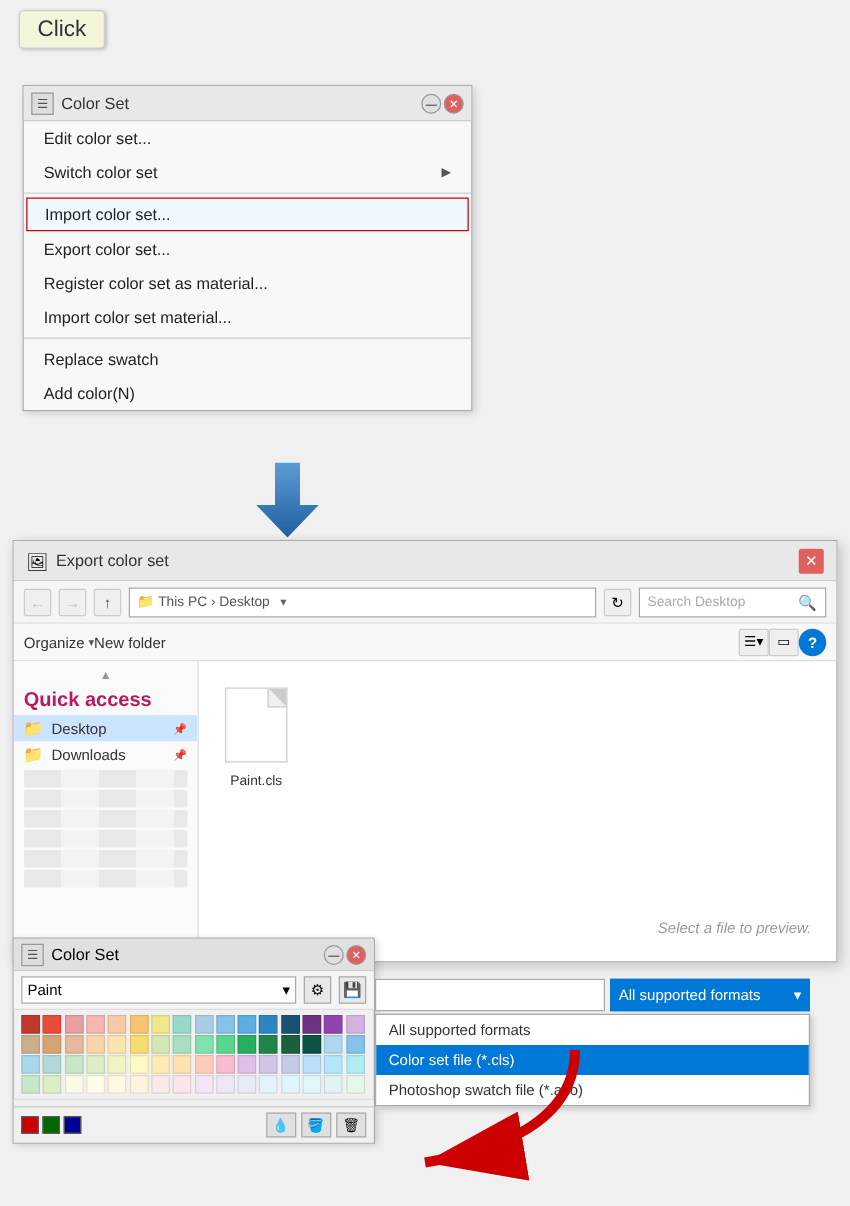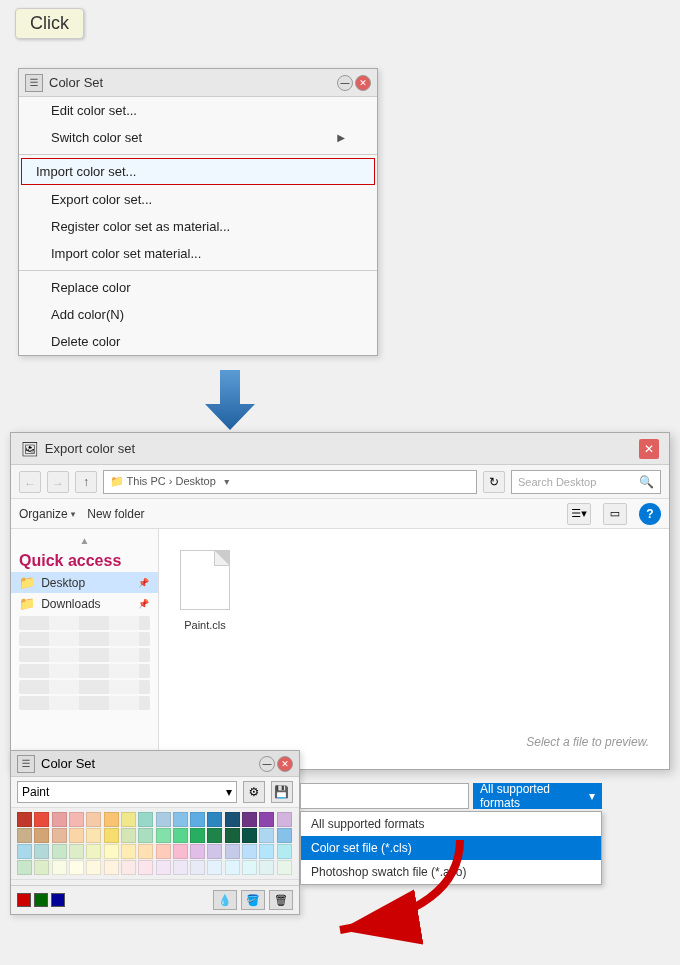--- a/index.html
+++ b/index.html
@@ -81,21 +81,21 @@
       display: flex;
       align-items: center;
       justify-content: center;
       font-size: 9px;
       cursor: pointer;
       background: #e0e0e0;
     }
     .header-btn.close { background: #e06060; color: white; }
 
     .menu-item {
-      padding: 6px 32px;
+      padding: 6px 16px;
       cursor: pointer;
       color: #222;
       white-space: nowrap;
       display: flex;
       align-items: center;
       justify-content: space-between;
     }
     .menu-item.highlighted {
       border: 1.5px solid #cc0000;
       background: #f0f8ff;
@@ -225,21 +225,20 @@
       font-size: 12px;
       color: #999;
     }
 
     .dialog-toolbar {
       background: #f8f8f8;
       border-bottom: 1px solid #ddd;
       padding: 4px 8px;
       display: flex;
       align-items: center;
-      gap: 12px;
       height: 30px;
     }
     .toolbar-btn {
       font-size: 12px;
       color: #333;
       cursor: pointer;
       background: none;
       border: none;
       display: flex;
       align-items: center;
@@ -469,21 +468,21 @@
       justify-content: center;
       font-size: 11px;
       cursor: pointer;
     }
 
     
     .format-dropdown-area {
       position: absolute;
       top: 783px;
       left: 300px;
-      width: 302px;
+      width: 348px;
       z-index: 7;
     }
     .format-main-row {
       display: flex;
       gap: 4px;
       margin-bottom: 2px;
     }
     .format-filename-input {
       flex: 1;
       height: 26px;
@@ -567,27 +566,24 @@
     <span>Export color set...</span>
   </div>
   <div class="menu-item">
     <span>Register color set as material...</span>
   </div>
   <div class="menu-item">
     <span>Import color set material...</span>
   </div>
   <div class="menu-separator"></div>
   <div class="menu-item">
-    <span>Replace color</span>
+    <span>Replace swatch</span>
   </div>
   <div class="menu-item">
     <span>Add color(N)</span>
-  </div>
-  <div class="menu-item">
-    <span>Delete color</span>
   </div>
 </div>
 
 <div class="blue-arrow">
   <svg width="60" height="60" viewBox="0 0 60 60">
     <defs>
       <linearGradient id="blueGrad" x1="0" y1="0" x2="0" y2="1">
         <stop offset="0%" stop-color="#5b9bd5"></stop>
         <stop offset="100%" stop-color="#2060a0"></stop>
       </linearGradient>

